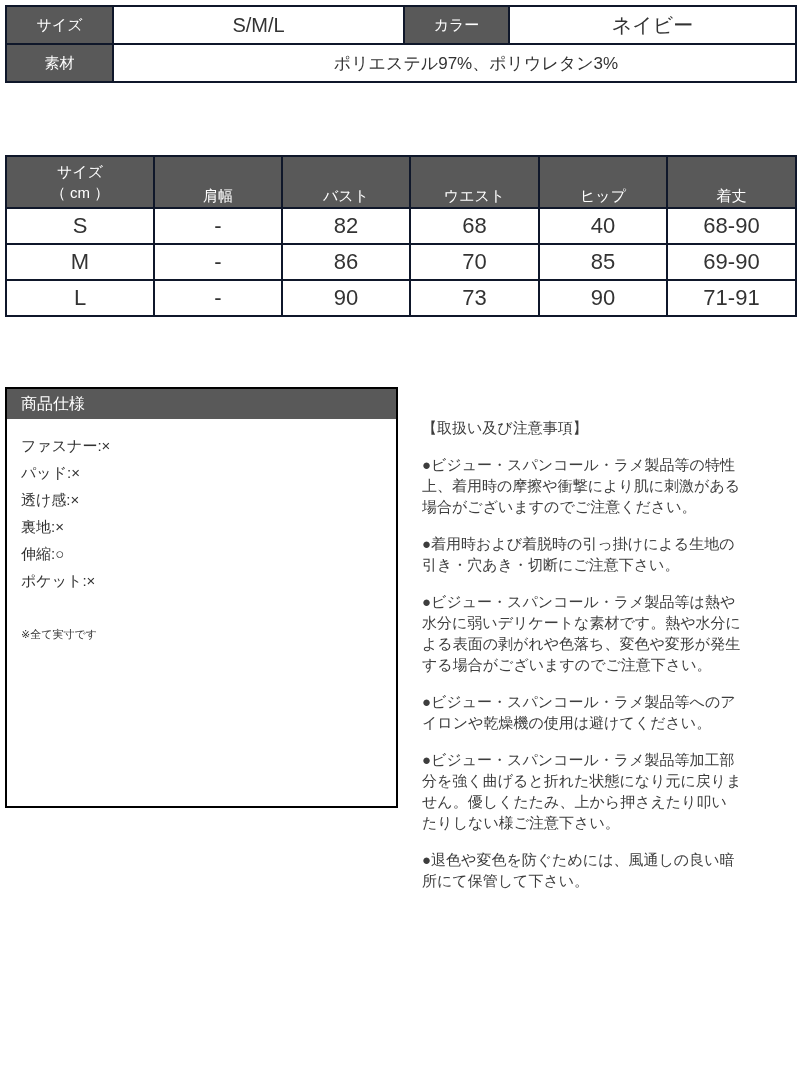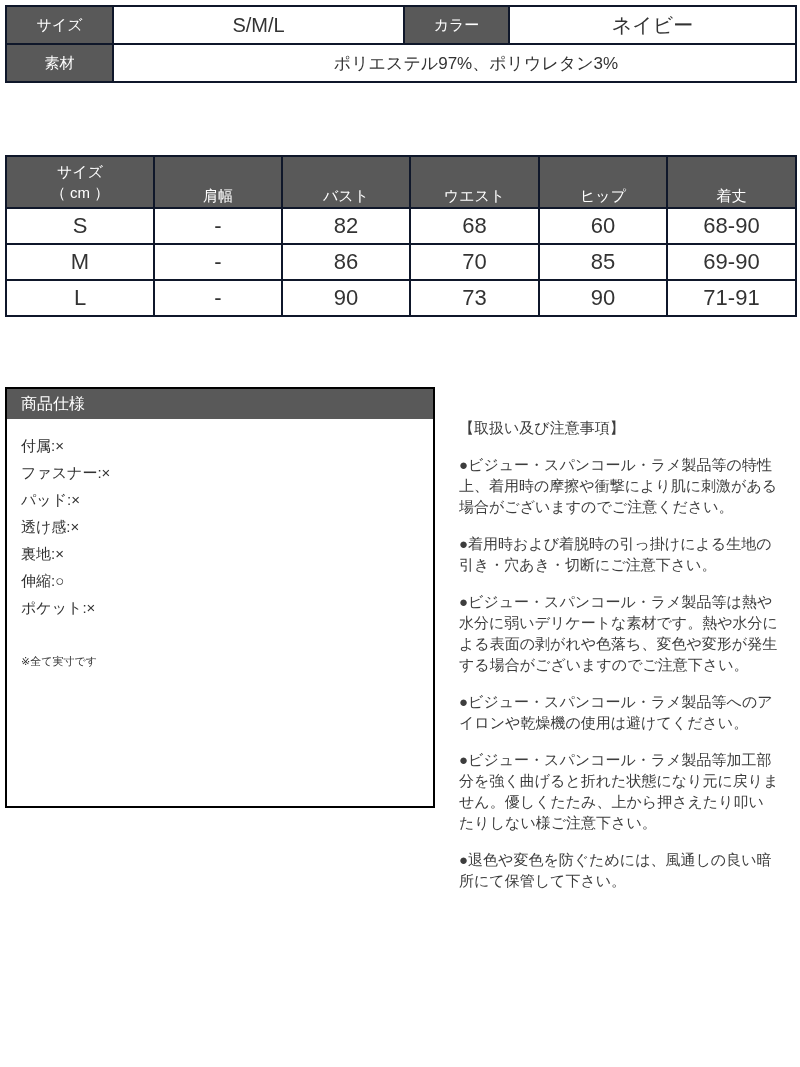--- a/index.html
+++ b/index.html
@@ -40,21 +40,21 @@
   .size-table th .hline { line-height: 21px; }
   .size-table td {
     height: 36px; text-align: center; vertical-align: middle;
     font-size: 22px; color: #333333;
   }
 
   
   .bottom { position: absolute; left: 5px; top: 387px; width: 790px; display: flex; }
 
   .spec-box {
-    width: 430px; height: 421px;
+    width: 393px; height: 421px;
     border: 2px solid #000000; background: #ffffff;
     flex: 0 0 auto;
   }
   .spec-box-header {
     background: #595959; color: #ffffff;
     height: 30px; line-height: 30px;
     font-size: 16px; padding-left: 14px;
   }
   .spec-items { padding: 13px 14px 0 14px; font-size: 15px; line-height: 27px; color: #333333; }
   .spec-note { padding: 27px 14px 0 14px; font-size: 11px; line-height: 27px; color: #333333; }
@@ -111,21 +111,21 @@
       <th class="one-line">バスト</th>
       <th class="one-line">ウエスト</th>
       <th class="one-line">ヒップ</th>
       <th class="one-line">着丈</th>
     </tr>
     <tr>
       <td>S</td>
       <td>-</td>
       <td>82</td>
       <td>68</td>
-      <td>60</td>
+      <td>40</td>
       <td>68-90</td>
     </tr>
     <tr>
       <td>M</td>
       <td>-</td>
       <td>86</td>
       <td>70</td>
       <td>85</td>
       <td>69-90</td>
     </tr>
@@ -138,21 +138,20 @@
       <td>71-91</td>
     </tr>
   </tbody>
     </table>
 
   <div class="bottom">
 
     <div class="spec-box">
       <div class="spec-box-header">商品仕様</div>
       <div class="spec-items">
-        <div>付属:×</div>
         <div>ファスナー:×</div>
         <div>パッド:×</div>
         <div>透け感:×</div>
         <div>裏地:×</div>
         <div>伸縮:○</div>
         <div>ポケット:×</div>
       </div>
       <div class="spec-note">※全て実寸です</div>
     </div>
 

